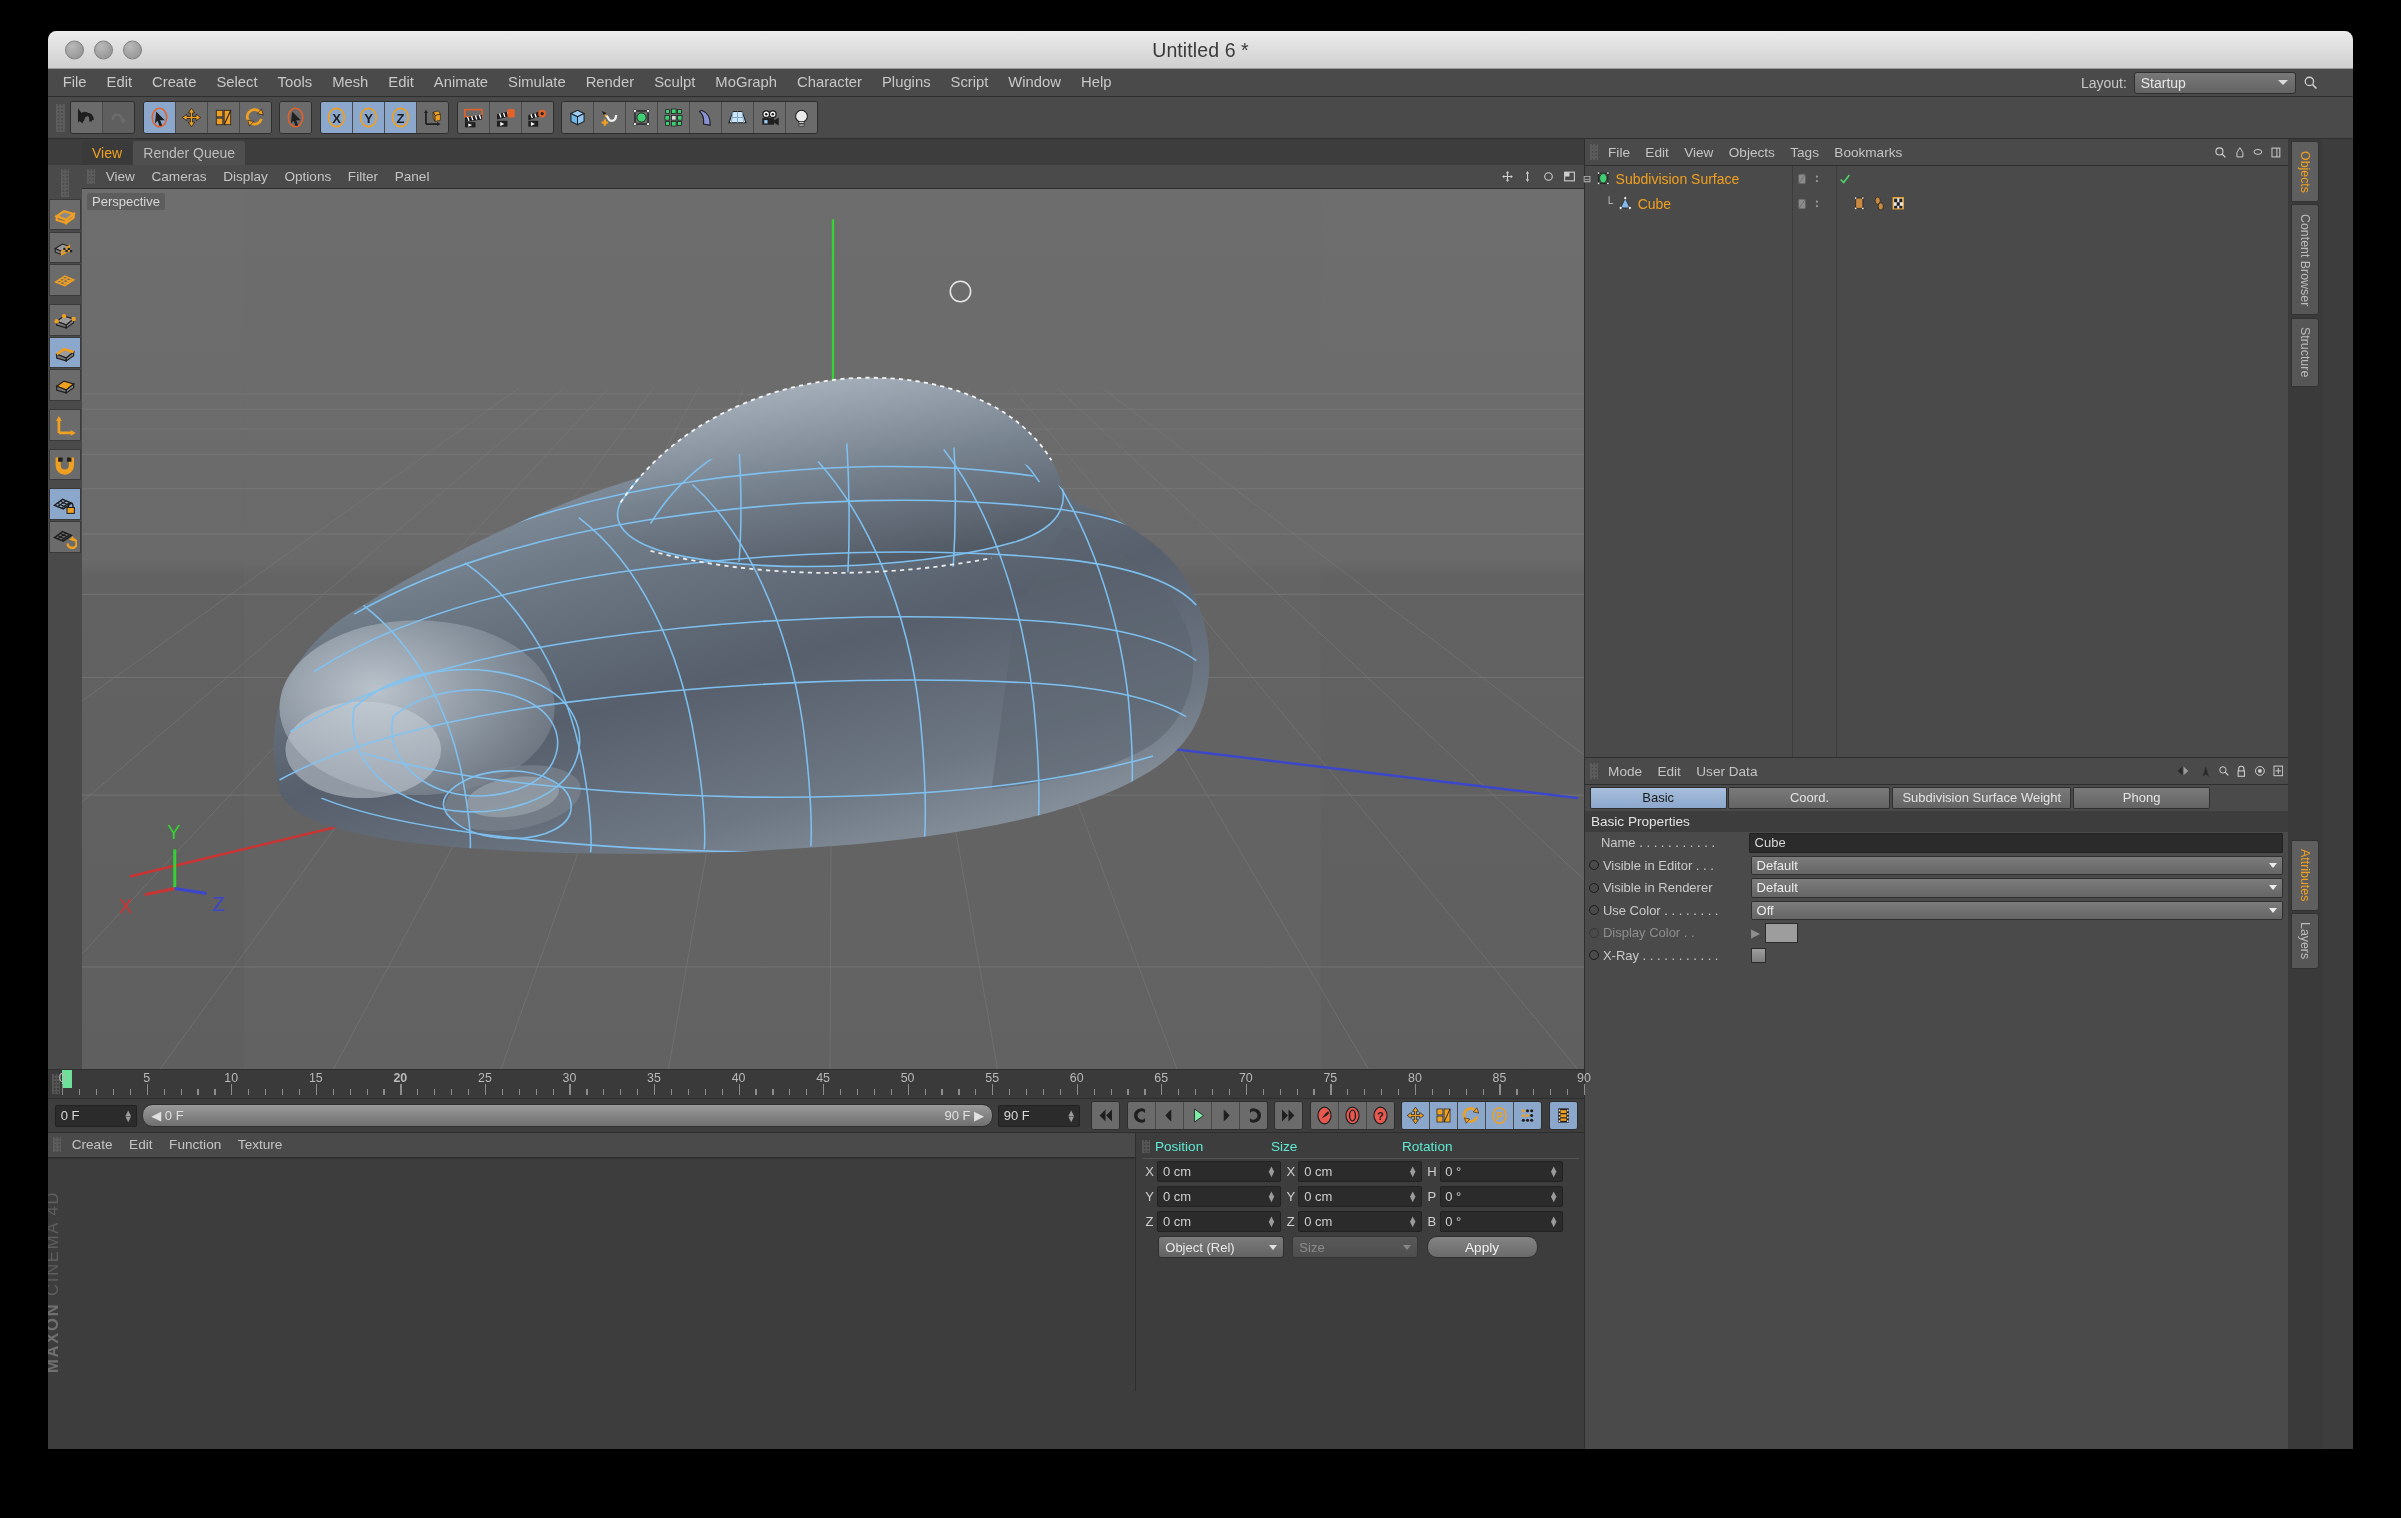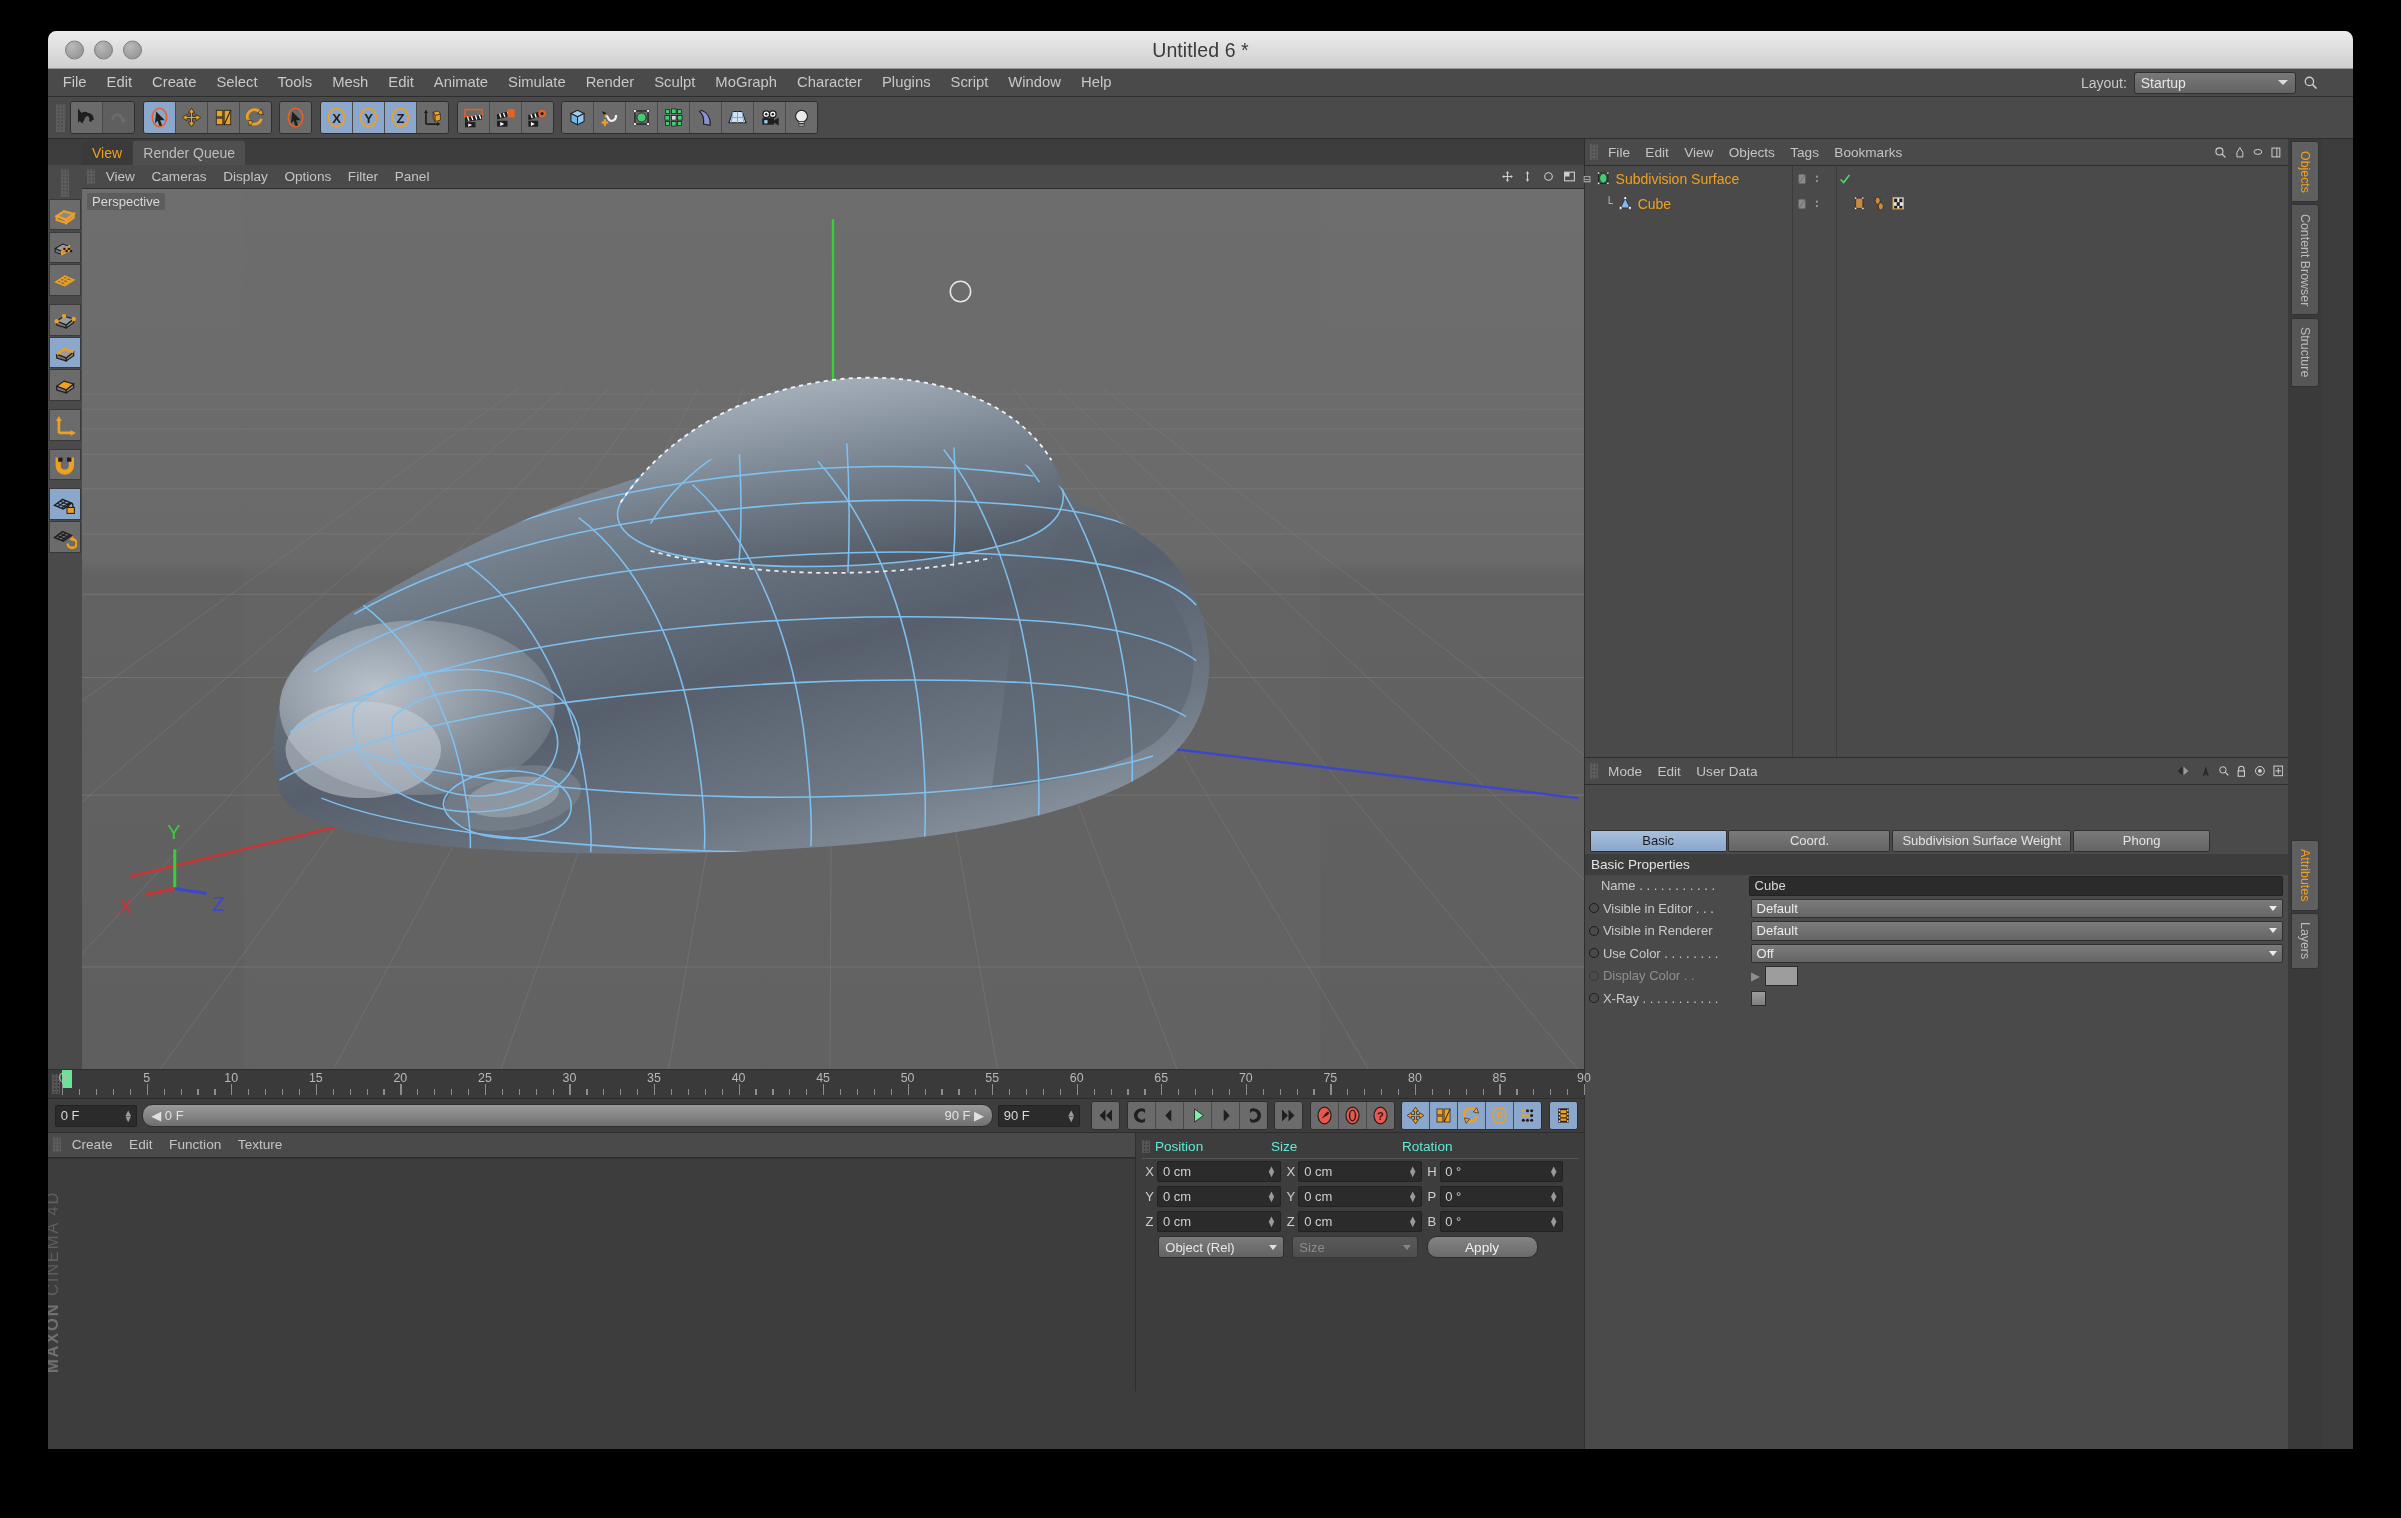--- a/index.html
+++ b/index.html
@@ -132,21 +132,21 @@
   .atHead{height:26px;background:#4a4a4a;display:flex;align-items:center;padding-left:4.7px;
           border-top:1.2px solid #2e2e2e;border-bottom:0.6px solid #2e2e2e;position:relative;}
   .atHead .mi{font-size:13.6px;color:#c4c4c4;padding:0 7.7px;}
   .atBody{flex:1;background:#4a4a4a;padding:0;}
   .objline{height:25px;display:flex;align-items:center;padding-left:7px;gap:5.9px;
            border-bottom:0.6px solid #3f3f3f;}
   .objline span{font-size:13.6px;color:#d5d5d5;}
   .tabrow{display:flex;padding:1.8px 2.4px 0 4.7px;flex-wrap:wrap;gap:1.8px;}
   .atab{height:20px;background:linear-gradient(#7a7a7a,#646464);border:0.6px solid #2f2f2f;
         color:#e4e4e4;font-size:13px;display:flex;align-items:center;justify-content:center;
-        border-radius:1.8px;margin-top:43px;}
+        border-radius:1.8px;}
   .atab.sel{background:linear-gradient(#a8bfdd,#8ba7cc);color:#1a1a1a;}
   .secthdr{height:21px;background:#3d3d3d;display:flex;align-items:center;padding-left:5.9px;
            font-size:13.6px;color:#e2e2e2;margin-top:1.8px;}
   .prow{height:22.5px;display:flex;align-items:center;padding-left:3.5px;}
   .dot{width:8.3px;height:8.3px;border-radius:50%;border:1.2px solid #1c1c1c;background:#4a4a4a;
        margin-right:4.1px;flex:none;}
   .dot.dis{opacity:.4;}
   .plbl{font-size:13px;color:#cacaca;width:148px;white-space:nowrap;overflow:hidden;}
   .plbl.dis{color:#8e8e8e;}
   .ptext{flex:1;height:17.7px;background:#2b2b2b;border:0.6px solid #222;border-radius:1.2px;
@@ -704,21 +704,21 @@
             <div class="tlmark" style="left: 13.3333%; height: 5.3px;"></div>
             <div class="tlmark" style="left: 14.4444%; height: 5.3px;"></div>
             <div class="tlmark" style="left: 15.5556%; height: 5.3px;"></div>
             <div class="tlmark" style="left: 16.6667%; height: 10.6px;"></div>
             <div class="tlnum" style="left: 16.6667%;">15</div>
             <div class="tlmark" style="left: 17.7778%; height: 5.3px;"></div>
             <div class="tlmark" style="left: 18.8889%; height: 5.3px;"></div>
             <div class="tlmark" style="left: 20%; height: 5.3px;"></div>
             <div class="tlmark" style="left: 21.1111%; height: 5.3px;"></div>
             <div class="tlmark" style="left: 22.2222%; height: 10.6px;"></div>
-            <div class="tlnum" style="left: 22.2222%;">20</div>
+            <div class="tlnum" style="left: 22.2222%; font-weight: bold;">20</div>
             <div class="tlmark" style="left: 23.3333%; height: 5.3px;"></div>
             <div class="tlmark" style="left: 24.4444%; height: 5.3px;"></div>
             <div class="tlmark" style="left: 25.5556%; height: 5.3px;"></div>
             <div class="tlmark" style="left: 26.6667%; height: 5.3px;"></div>
             <div class="tlmark" style="left: 27.7778%; height: 10.6px;"></div>
             <div class="tlnum" style="left: 27.7778%;">25</div>
             <div class="tlmark" style="left: 28.8889%; height: 5.3px;"></div>
             <div class="tlmark" style="left: 30%; height: 5.3px;"></div>
             <div class="tlmark" style="left: 31.1111%; height: 5.3px;"></div>
             <div class="tlmark" style="left: 32.2222%; height: 5.3px;"></div>

